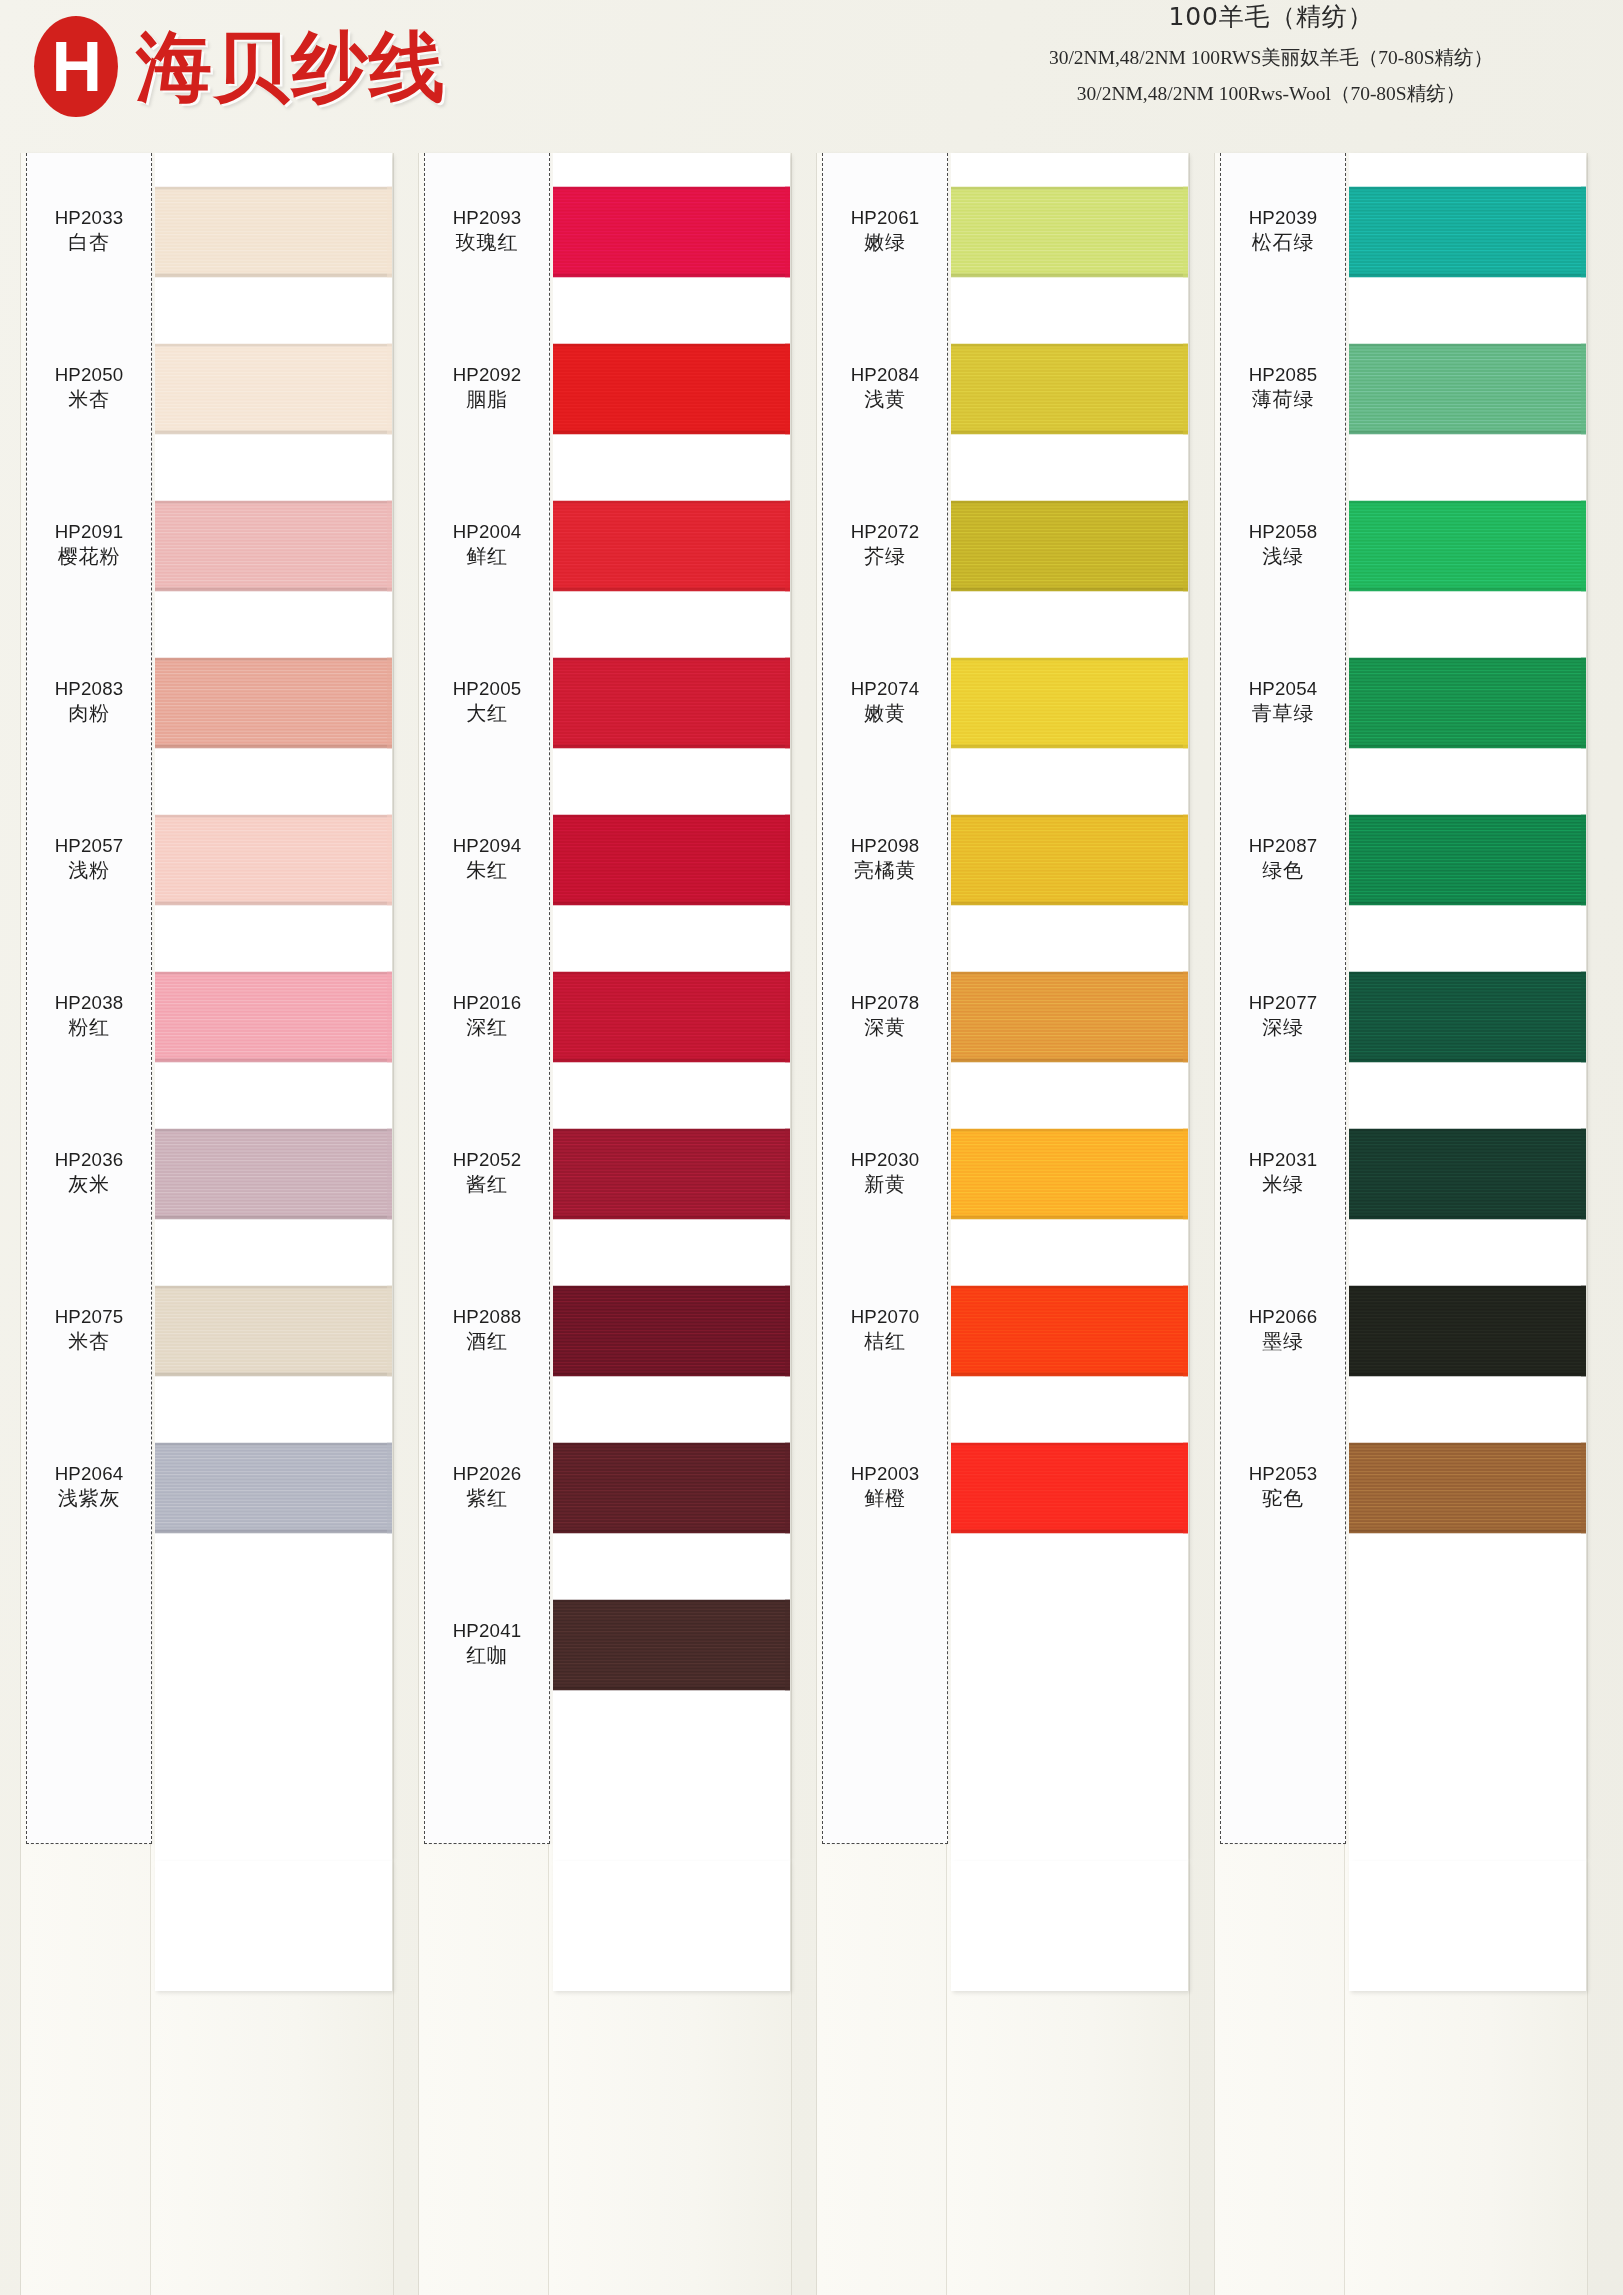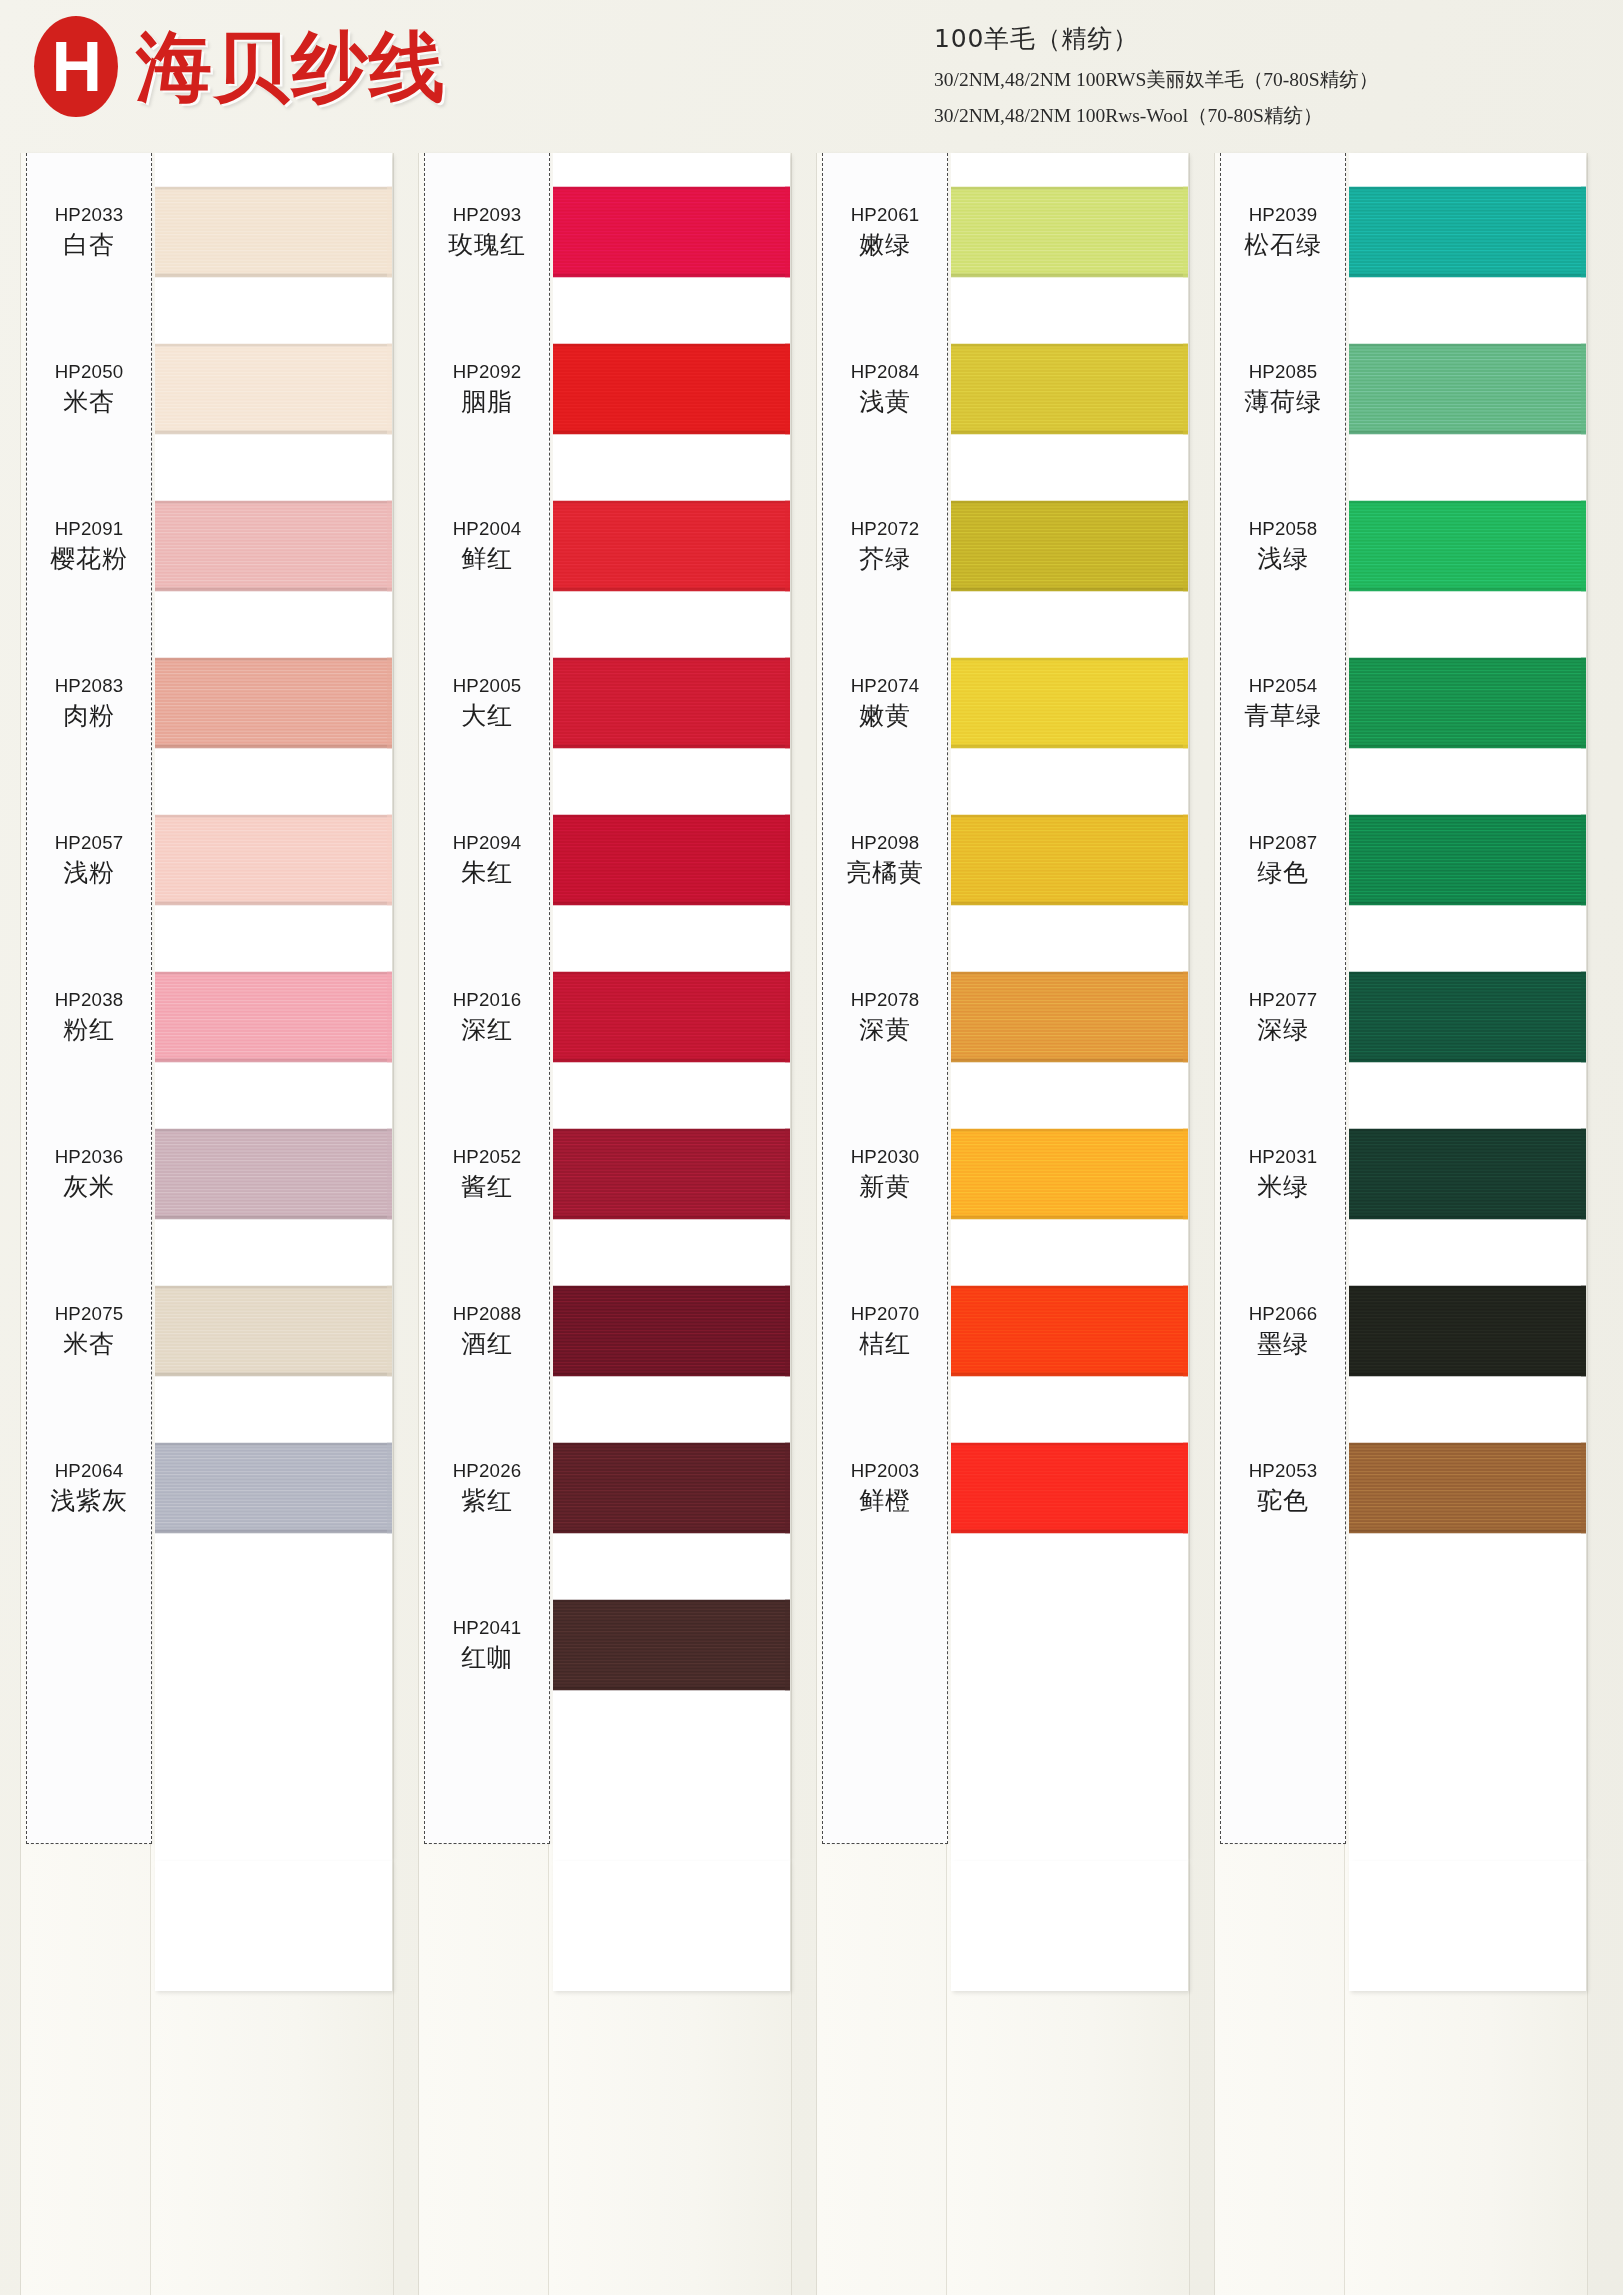--- a/index.html
+++ b/index.html
@@ -56,23 +56,23 @@
     font-weight: bold;
     letter-spacing: 1.6px;
     line-height: 1;
     text-shadow: 2.4px 2.4px 0 rgba(255,255,255,0.9), 4px 4px 3.2px rgba(0,0,0,0.10);
     font-family: "DejaVu Sans", "Liberation Sans", sans-serif;
   }
 
   #header-titles {
     position: absolute;
     left: 934px;
-    top: 22px;
+    top: 0;
     width: 674px;
-    text-align: left;
+    text-align: center;
     color: #2a2a2a;
   }
   #title-main {
     font-size: 25px;
     letter-spacing: 0.8px;
     margin-bottom: 10.6px;
     font-family: "DejaVu Sans", "Liberation Sans", sans-serif;
   }
   .title-sub {
     font-size: 19.5px;
@@ -164,23 +164,23 @@
     z-index: 3;
   }
   .row-label .code {
     display: block;
     font-size: 18.7px;
     letter-spacing: 0.2px;
     font-family: "Liberation Sans", sans-serif;
   }
   .row-label .name {
     display: block;
-    font-size: 25px;
+    font-size: 20px;
     letter-spacing: 0.8px;
-    font-family: Liberation Sans, sans-serif;
+    font-family: Liberation Mono, monospace;
   }
 
   .swatch {
     position: absolute;
     left: 135px;
     width: 237px;
     height: 91px;
     top: 50%;
     transform: translateY(-50%);
     z-index: 2;

